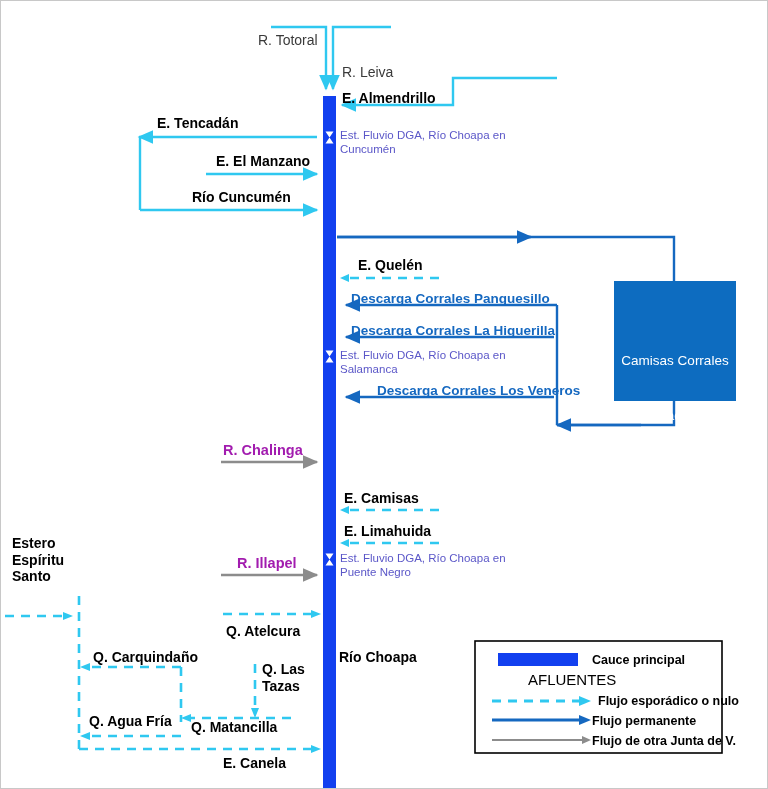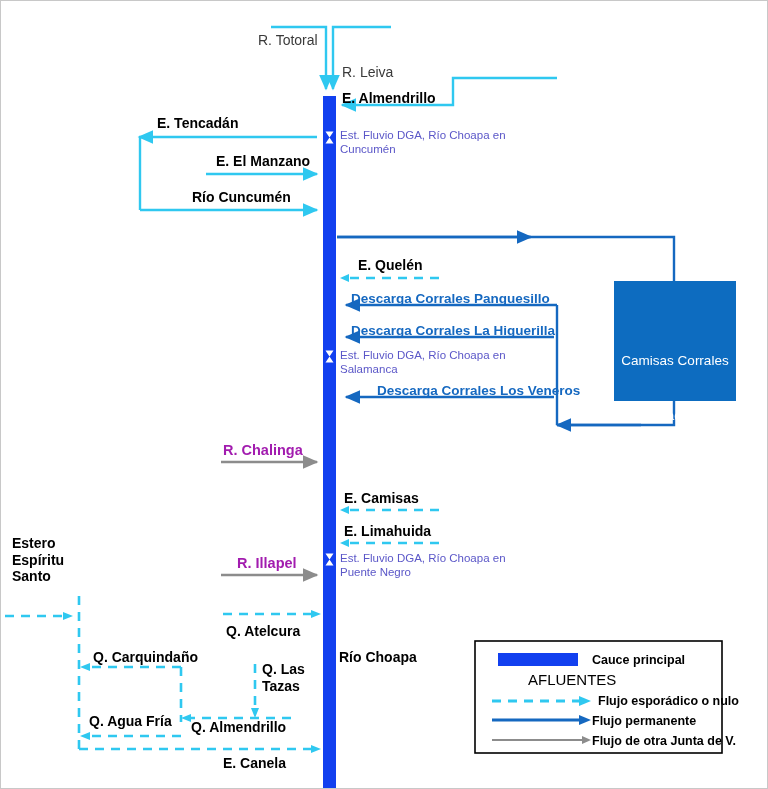--- a/index.html
+++ b/index.html
@@ -296,21 +296,21 @@
 
   <div class="lbl lbl-bold-black" style="left:225px; top:594px;margin-top:28px;">Q. Atelcura</div>
 
   <div class="lbl lbl-bold-black" style="left:11px; top:534px; font-size:14px;">Estero
 Espíritu
 Santo</div>
 
   <div class="lbl lbl-bold-black" style="left:92px; top:648px;">Q. Carquindaño</div>
   <div class="lbl lbl-bold-black" style="left:261px; top:660px; font-size:14px;">Q. Las
 Tazas</div>
-  <div class="lbl lbl-bold-black" style="left:190px; top:718px;">Q. Almendrillo</div>
+  <div class="lbl lbl-bold-black" style="left:190px; top:718px;">Q. Matancilla</div>
   <div class="lbl lbl-bold-black" style="left:88px; top:712px;">Q. Agua Fría</div>
   <div class="lbl lbl-bold-black" style="left:222px; top:754px;">E. Canela</div>
 
   <div class="lbl lbl-bold-black" style="left:338px; top:648px;">Río Choapa</div>
 
   <div class="lbl lbl-legend" style="left:591px; top:652px;">Cauce principal</div>
   <div class="lbl lbl-legend-title" style="left:527px; top:670px;">AFLUENTES</div>
   <div class="lbl lbl-legend" style="left:597px; top:693px;">Flujo esporádico o nulo</div>
   <div class="lbl lbl-legend" style="left:591px; top:713px;">Flujo permanente</div>
   <div class="lbl lbl-legend" style="left:591px; top:733px;">Flujo de otra Junta de V.</div>

